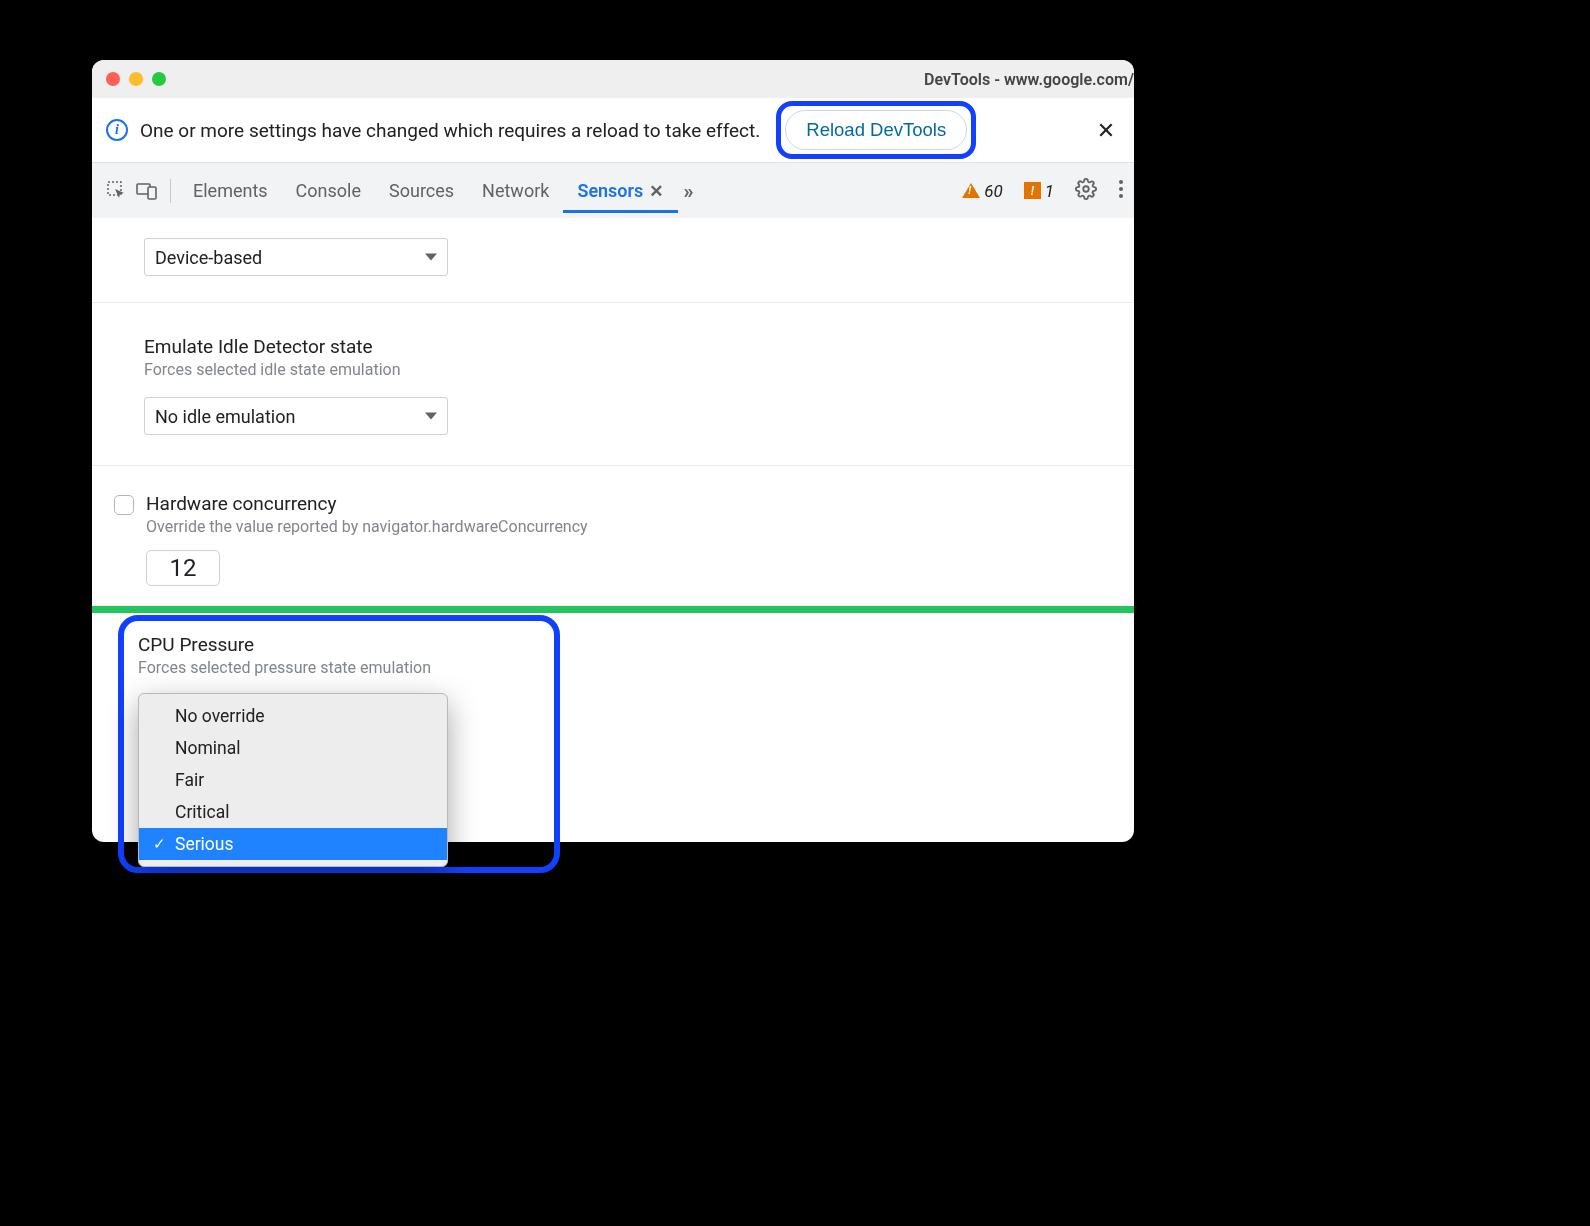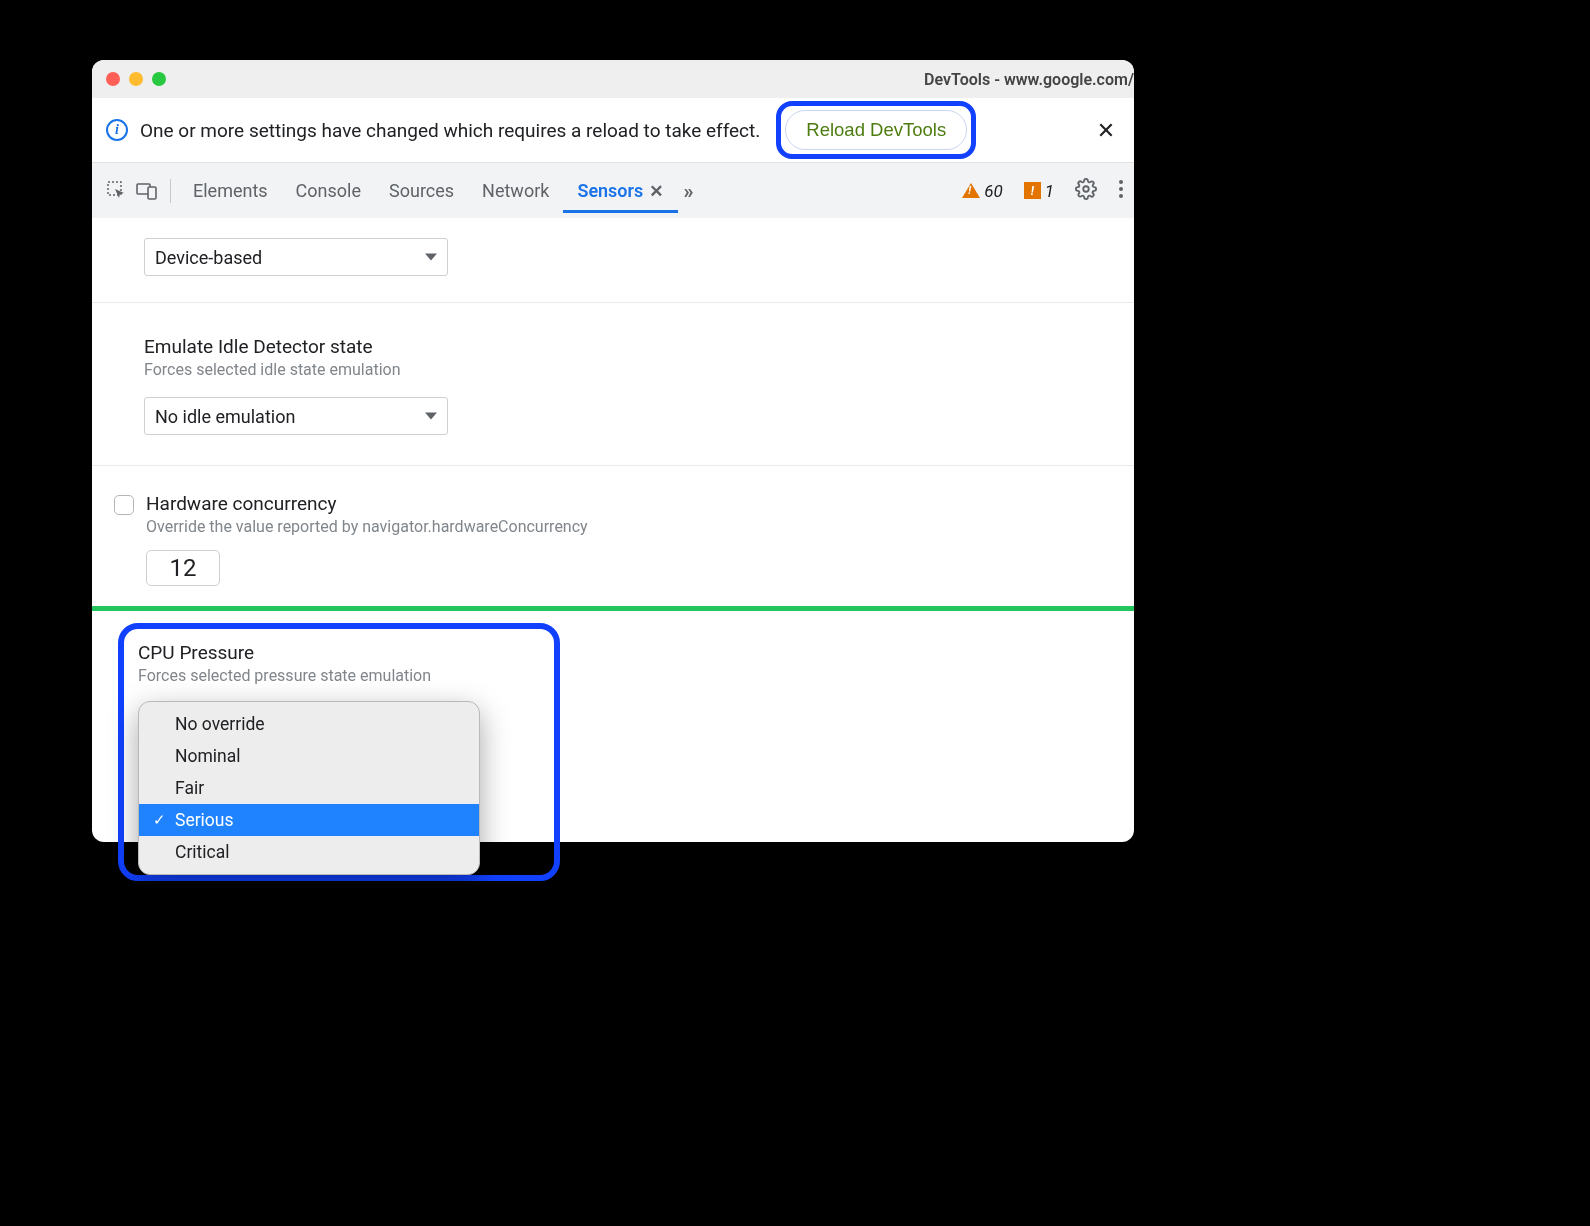--- a/index.html
+++ b/index.html
@@ -54,21 +54,21 @@
     display: flex; align-items: center; justify-content: center;
     color: #1a73e8; font-family: Georgia, serif; font-style: italic;
     font-weight: 700; font-size: 14px;
   }
   .banner-text { font-size: 19px; color: #202124; flex: 0 0 auto; }
   .reload-wrap {
     position: relative; margin-left: 4px;
     border: 5px solid #1141ff; border-radius: 16px; padding: 4px;
   }
   .reload-btn {
-    border: 1px solid #c9d6ef; background: #fff; color: #4d7c0f;
+    border: 1px solid #c9d6ef; background: #fff; color: #0369a1;
     font-size: 18.5px; padding: 8px 20px; border-radius: 999px;
     cursor: pointer;
   }
   .close-x {
     margin-left: auto; width: 28px; height: 28px; display: flex;
     align-items: center; justify-content: center; font-size: 22px;
     color: #202124; cursor: pointer; font-weight: 400;
   }
   .toolbar {
     height: 56px;
@@ -120,21 +120,21 @@
     overflow: visible;
     background: #fff;
     border-bottom-left-radius: 12px;
     border-bottom-right-radius: 12px;
   }
   .section { padding: 0 22px; border-top: 1px solid #e8eaed; }
   .section:first-child { border-top: none; }
   .s1 { padding-top: 2px; padding-bottom: 26px; padding-left: 52px; }
   .s2 { padding-top: 32px; padding-bottom: 30px; padding-left: 52px; }
   .s3 { padding-top: 26px; padding-bottom: 20px; padding-left: 22px; display: flex; align-items: flex-start; gap: 12px; }
-  .s4 { padding-top: 12px; padding-left: 0; border-top: 5px solid #22c55e; overflow: visible; }
+  .s4 { padding-top: 2px; padding-left: 0; border-top: 7px solid #22c55e; overflow: visible; }
   .label { font-size: 19px; color: #202124; margin-bottom: 2px; }
   .desc  { font-size: 16px; color: #80868b; }
   .select {
     margin-top: 18px;
     width: 304px; height: 38px;
     border: 1px solid #d0d0d0; border-radius: 3px;
     background: #fff; display: flex; align-items: center;
     padding: 0 10px; font-size: 18px; color: #202124;
     cursor: pointer; position: relative;
   }
@@ -157,24 +157,24 @@
   .hl-box {
     border: 6px solid #1141ff; border-radius: 20px;
     margin-left: 26px; margin-right: auto;
     width: 442px; padding: 12px 14px 0 14px;
     position: relative;
     overflow: visible;
   }
   .dropdown {
     position: relative;
     margin-top: 16px;
-    width: 342px;
+    width: 310px;
     background: #ededed;
     border: 1px solid #b9b9b9;
-    border-radius: 12px;
+    border-radius: 6px;
     box-shadow: 0 10px 30px rgba(0,0,0,0.35);
     padding: 6px 0;
     z-index: 10;
   }
   .opt {
     height: 32px; display: flex; align-items: center;
     padding: 0 18px 0 36px; font-size: 17.5px; color: #202124;
     cursor: pointer; position: relative;
   }
   .opt.selected { background: #1f83ff; color: #fff; }
@@ -284,20 +284,20 @@
     </div>
 
     <div class="section s4">
       <div class="hl-box">
         <div class="label">CPU Pressure</div>
         <div class="desc">Forces selected pressure state emulation</div>
         <div class="dropdown">
           <div class="opt">No override</div>
           <div class="opt">Nominal</div>
           <div class="opt">Fair</div>
+          <div class="opt">Critical</div>
           <div class="opt selected">Serious</div>
-          <div class="opt">Critical</div>
         </div>
       </div>
     </div>
 
   </div>
 </div>
 
 </body></html>

